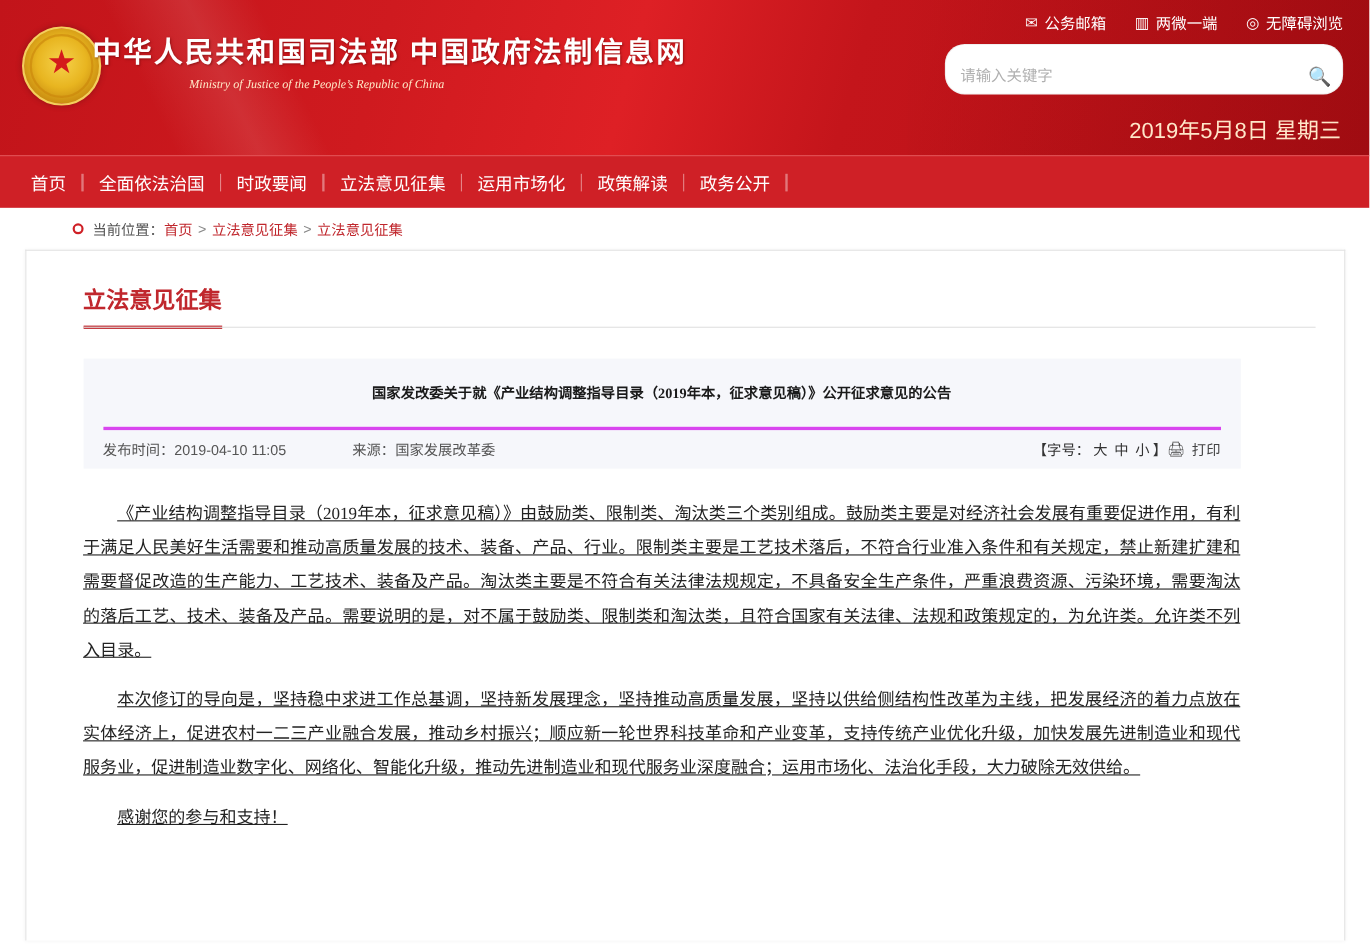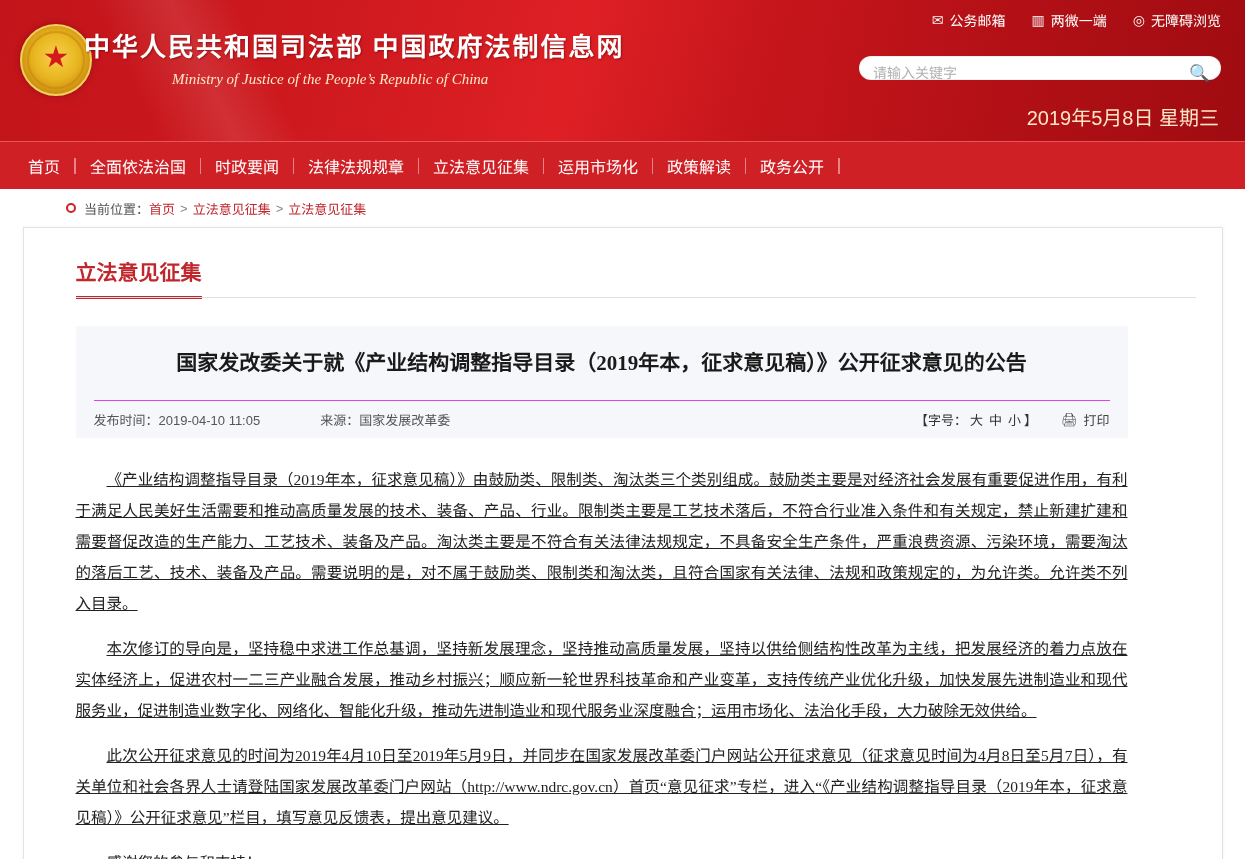--- a/index.html
+++ b/index.html
@@ -67,45 +67,45 @@
     letter-spacing: 2px;
     text-shadow: 1px 1px 2px rgba(90,0,0,0.5);
     white-space: nowrap;
     font-family: "Liberation Serif", "DejaVu Serif", serif;
     text-align: right;
   }
   .title-en {
     margin-top: 8px;
     margin-left: 88px;
     color: #ffe9c8;
-    font-size: 15px;
+    font-size: 11px;
     font-style: italic;
     font-family: "Liberation Serif", "DejaVu Serif", serif;
     white-space: nowrap;
   }
 
   .toplinks {
     position: absolute;
     right: 24px; top: 10px;
     display: flex; align-items: center; gap: 26px;
     z-index: 4;
   }
   .toplink {
     display: flex; align-items: center; gap: 6px;
     color: #ffffff; font-size: 14px; cursor: pointer; white-space: nowrap;
   }
   .toplink .ic { font-size: 14px; line-height: 1; opacity: .95; }
 
   .searchbox {
     position: absolute;
-    right: 24px; top: 56px;
-    width: 362px; height: 24px;
+    right: 24px; top: 40px;
+    width: 362px; height: 46px;
     background: #ffffff;
     border-radius: 18px;
-    display: flex; align-items: flex-start;
+    display: flex; align-items: flex-end;
     z-index: 4;
     box-shadow: inset 0 0 0 1px rgba(0,0,0,0.06);
   }
   .searchbox input {
     flex: 1; border: 0; outline: 0;
     background: transparent;
     height: 34px; padding: 0 14px;
     font-size: 14px; color: #333;
     font-family: "Liberation Sans", sans-serif;
     border-radius: 18px;
@@ -181,33 +181,33 @@
   }
 
   .article-head {
     margin: 26px 24px 0 24px;
     width: 1052px;
     background: #f6f7fb;
     padding: 22px 18px 0 18px;
   }
   .article-title {
     text-align: center;
-    font-size: 21px; font-weight: bold; color: #1a1a1a;
+    font-size: 13px; font-weight: bold; color: #1a1a1a;
     line-height: 1.5;
     font-family: "Liberation Serif", "DejaVu Serif", serif;
   }
   .meta-row {
     margin-top: 20px;
     height: 38px;
     display: flex; align-items: center;
     font-size: 13px; color: #555;
-    border-top: 1px solid #d946ef;
+    border-top: 3px solid #d946ef;
   }
   .meta-pub { margin-right: 60px; }
-  .meta-right { margin-left: auto; display: flex; align-items: center; gap: 24px; }
+  .meta-right { margin-left: auto; display: flex; align-items: center; }
   .fontsize-group { color: #333; }
   .fontsize-group span.fs { cursor: pointer; margin: 0 3px; }
   .print-btn { display: flex; align-items: center; gap: 6px; cursor: pointer; color: #444; }
 
   .article-body {
     margin: 26px 24px 0 24px;
     width: 1052px;
     font-size: 15.5px;
     line-height: 2.0;
     color: #222;
@@ -257,21 +257,20 @@
 </div>
 
 <div class="nav">
   <div class="nav-item">首页</div>
   <div class="nav-sep"></div>
   <div class="nav-sep"></div>
   <div class="nav-item">全面依法治国</div>
   <div class="nav-sep"></div>
   <div class="nav-item">时政要闻</div>
   <div class="nav-sep"></div>
-  <div class="nav-item">法律法规规章</div>
   <div class="nav-sep"></div>
   <div class="nav-item">立法意见征集</div>
   <div class="nav-sep"></div>
   <div class="nav-item">运用市场化</div>
   <div class="nav-sep"></div>
   <div class="nav-item">政策解读</div>
   <div class="nav-sep"></div>
   <div class="nav-item">政务公开</div>
   <div class="nav-sep"></div>
   <div class="nav-sep"></div>
@@ -310,19 +309,18 @@
           <span>🖨</span>
           <span>打印</span>
         </div>
       </div>
     </div>
   </div>
 
   <div class="article-body">
     <p>《产业结构调整指导目录（2019年本，征求意见稿）》由鼓励类、限制类、淘汰类三个类别组成。鼓励类主要是对经济社会发展有重要促进作用，有利于满足人民美好生活需要和推动高质量发展的技术、装备、产品、行业。限制类主要是工艺技术落后，不符合行业准入条件和有关规定，禁止新建扩建和需要督促改造的生产能力、工艺技术、装备及产品。淘汰类主要是不符合有关法律法规规定，不具备安全生产条件，严重浪费资源、污染环境，需要淘汰的落后工艺、技术、装备及产品。需要说明的是，对不属于鼓励类、限制类和淘汰类，且符合国家有关法律、法规和政策规定的，为允许类。允许类不列入目录。</p>
     <p>本次修订的导向是，坚持稳中求进工作总基调，坚持新发展理念，坚持推动高质量发展，坚持以供给侧结构性改革为主线，把发展经济的着力点放在实体经济上，促进农村一二三产业融合发展，推动乡村振兴；顺应新一轮世界科技革命和产业变革，支持传统产业优化升级，加快发展先进制造业和现代服务业，促进制造业数字化、网络化、智能化升级，推动先进制造业和现代服务业深度融合；运用市场化、法治化手段，大力破除无效供给。</p>
-    <p>此次公开征求意见的时间为2019年4月10日至2019年5月9日，并同步在国家发展改革委门户网站公开征求意见（征求意见时间为4月8日至5月7日），有关单位和社会各界人士请登陆国家发展改革委门户网站（http://www.ndrc.gov.cn）首页“意见征求”专栏，进入“《产业结构调整指导目录（2019年本，征求意见稿）》公开征求意见”栏目，填写意见反馈表，提出意见建议。</p>
     <p>感谢您的参与和支持！</p>
 
   </div>
 
   
 </div>
 
 </body></html>

